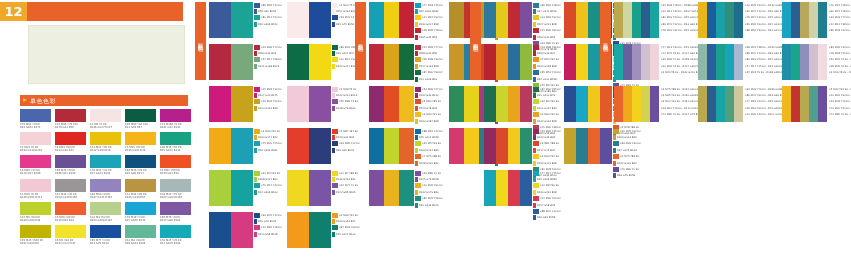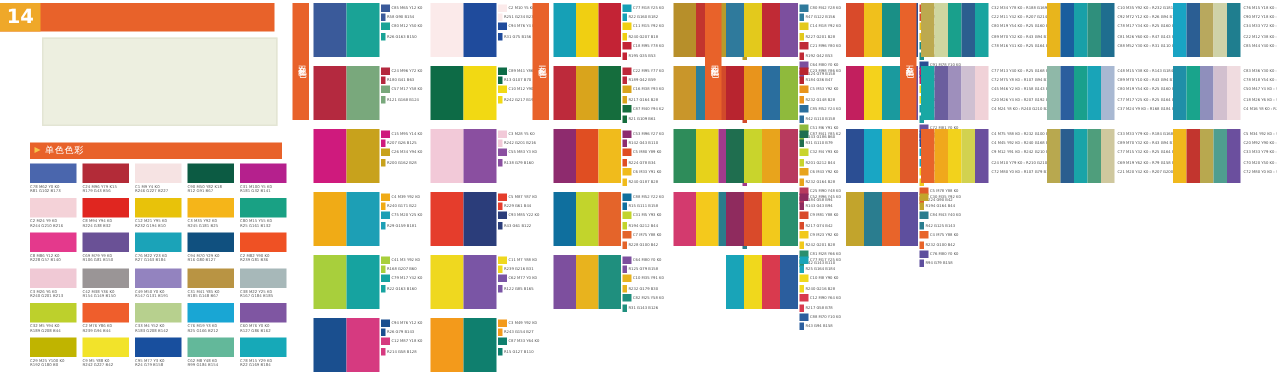--- a/index.html
+++ b/index.html
@@ -67,21 +67,21 @@
   .wm-text .dom{font-size:18px;}
 </style>
 </head>
 <body>
 
 <div class="page">
 
   <div class="left-panel">
 
     <div class="chapter-bar">
-      <div class="chapter-num">14</div>
+      <div class="chapter-num">12</div>
     </div>
 
     <div class="preview-box"></div>
 
     <div class="sub-bar">
       <span class="tri"></span>
       <span class="sub-label">单色色彩</span>
     </div>
 
     <div class="mono-grid" id="mono-grid">

